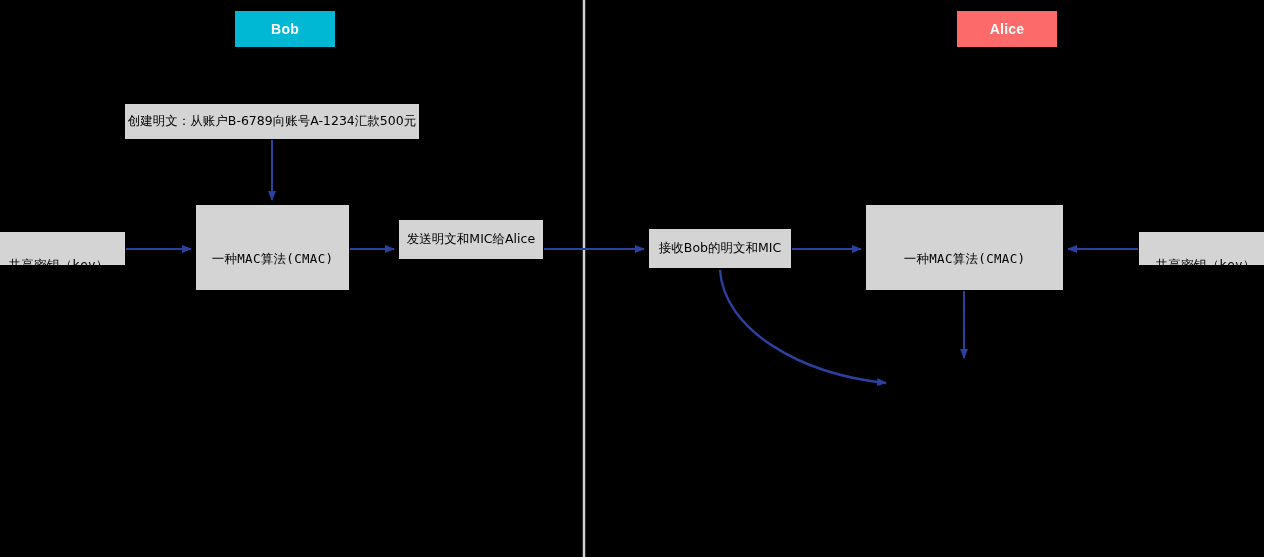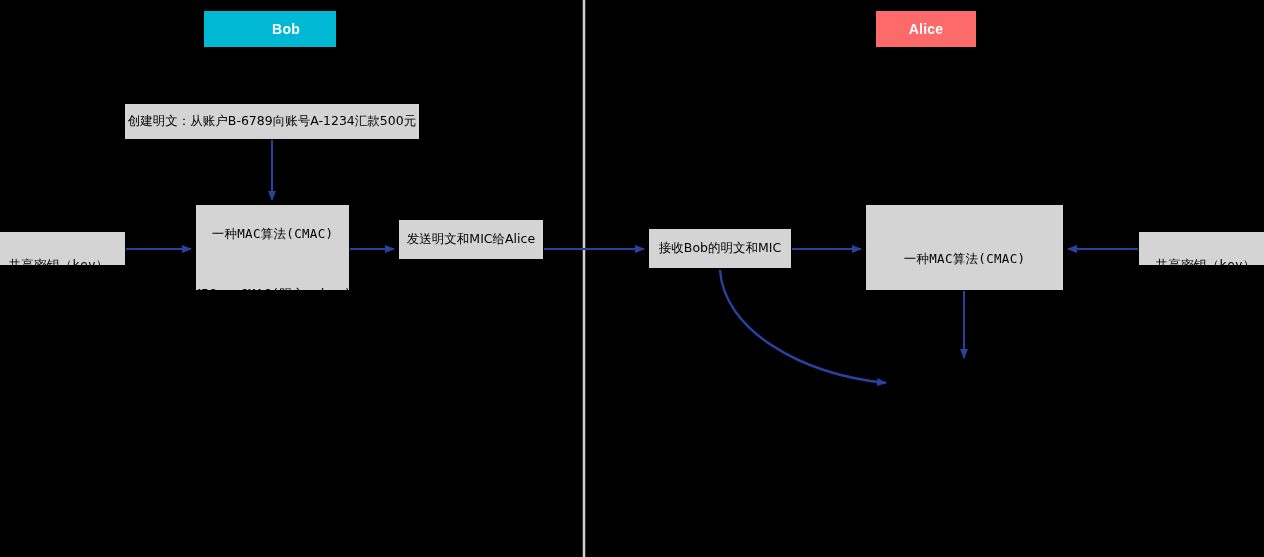--- a/index.html
+++ b/index.html
@@ -22,26 +22,25 @@
     display: flex;
     align-items: center;
     justify-content: center;
     color: #ffffff;
     font-family: "Liberation Sans", sans-serif;
     font-size: 14px;
     font-weight: bold;
     letter-spacing: 0.2px;
   }
   #tab-bob {
-    left: 204px; top: 11px; width: 100px; height: 36px;
+    left: 235px; top: 11px; width: 100px; height: 36px;
     background: var(--bob-color, #00b8d4);
-    padding-left: 32px;
   }
   #tab-alice {
-    left: 876px; top: 11px; width: 100px; height: 36px;
+    left: 957px; top: 11px; width: 100px; height: 36px;
     background: var(--alice-color, #fc6a6a);
   }
 
   
   .box {
     position: absolute;
     background: #d4d4d4;
     color: #000000;
     display: flex;
     flex-direction: column;
@@ -128,21 +127,20 @@
   <div class="tab" id="tab-alice">
     <span>Alice</span>
   </div>
 
   <div class="box sans" id="box-plaintext">
     <span class="line">创建明文：从账户B-6789向账号A-1234汇款500元</span>
   </div>
 
   <div class="box mono" id="box-bob-mac">
     <span class="line">一种MAC算法(CMAC)</span>
-    <span class="line">MIC = CMAC(明文, key)</span>
   </div>
 
   <div class="box sans" id="box-send">
     <span class="line">发送明文和MIC给Alice</span>
   </div>
 
   <div class="box sans" id="box-receive">
     <span class="line">接收Bob的明文和MIC</span>
   </div>
 

